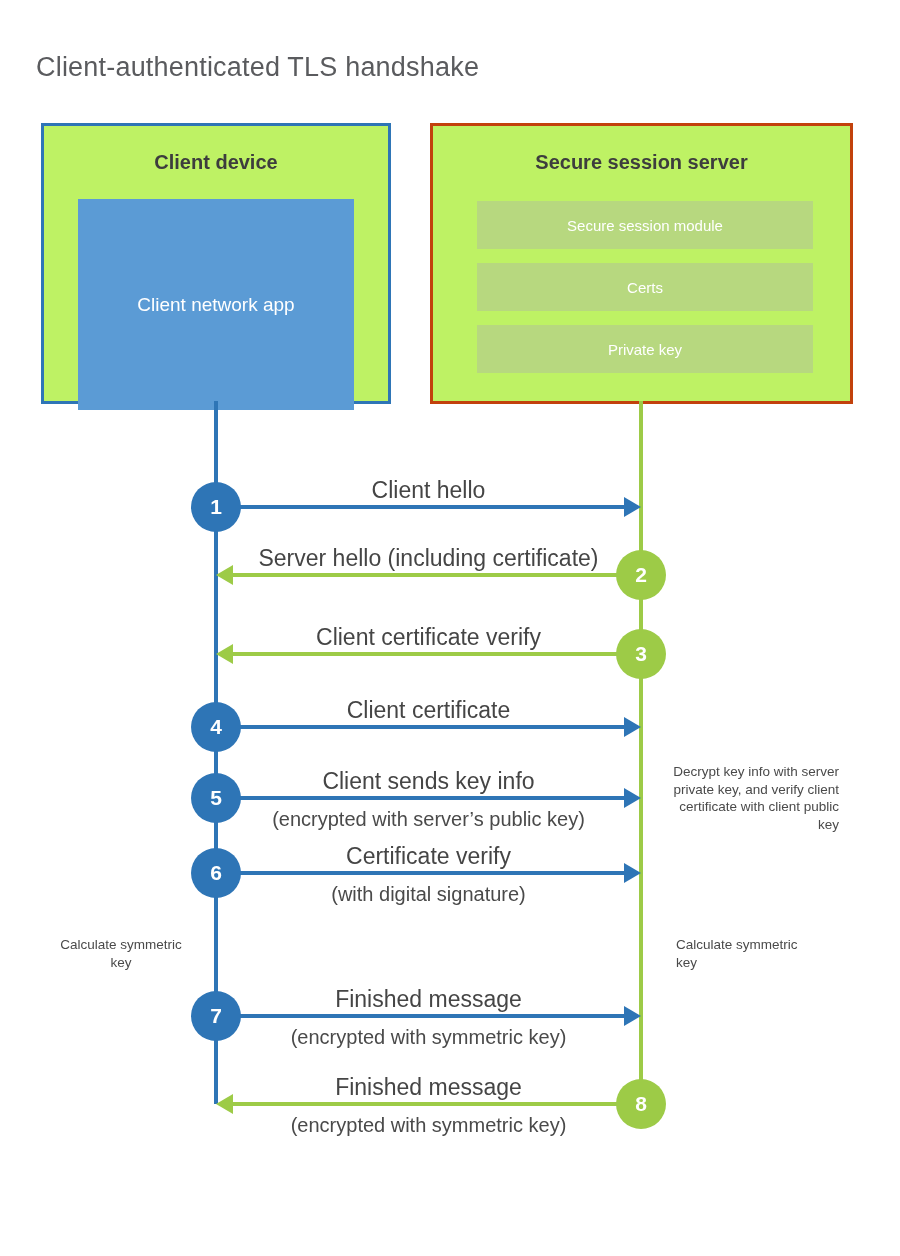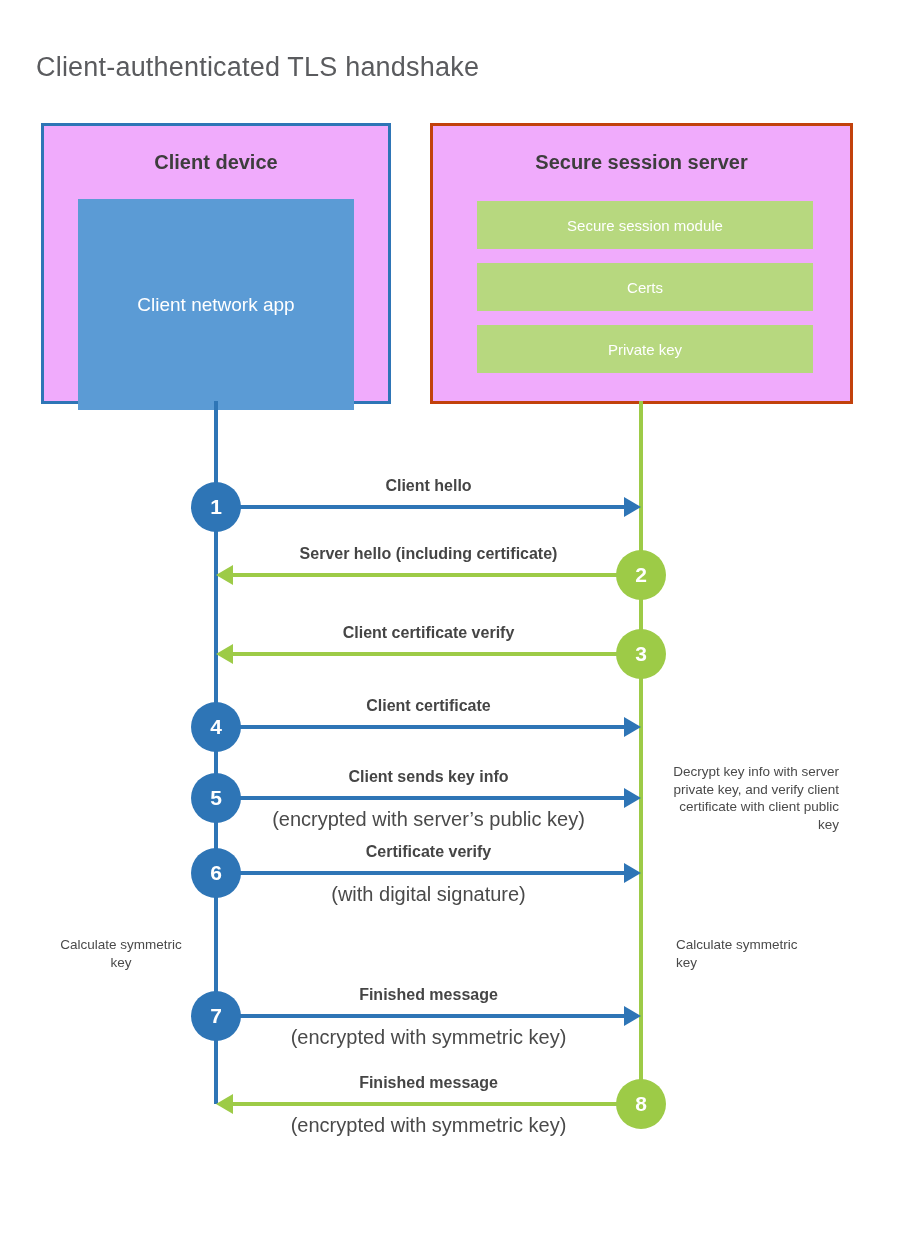--- a/index.html
+++ b/index.html
@@ -4,41 +4,41 @@
 <style>
   html,body{margin:0;padding:0;background:#ffffff;}
   body{width:900px;height:1256px;overflow:hidden;
        font-family:"Liberation Sans","DejaVu Sans",sans-serif;}
   #diagram{position:relative;width:900px;height:1256px;background:#fff;}
 
   .page-title{position:absolute;left:36px;top:28px;width:700px;
     font-size:27px;font-weight:400;color:#5a5b5e;letter-spacing:.2px;margin-top:24px;}
 
   
-  .actor-box{position:absolute;top:123px;height:275px;background:#f0abfc;box-sizing:content-box;}
+  .actor-box{position:absolute;top:123px;height:275px;background:#bef264;box-sizing:content-box;}
   .client-box{left:41px;width:344px;border:3px solid #2e75b6;}
   .server-box{left:430px;width:417px;border:3px solid #c2410c;}
   .actor-title{position:absolute;top:25px;left:0;width:100%;text-align:center;
     font-size:20px;font-weight:700;color:#3d3d3d;}
   .client-app{position:absolute;left:34px;top:73px;width:276px;height:211px;
     background:#5b9bd5;color:#fff;font-size:19px;line-height:26px;
     display:flex;align-items:center;justify-content:center;text-align:center;padding:0 40px;box-sizing:border-box;}
   .server-bar{position:absolute;left:44px;width:336px;height:48px;background:#b7d87f;
     color:#fff;font-size:15px;display:flex;align-items:center;justify-content:center;text-align:center;}
   .bar-1{top:75px}.bar-2{top:137px}.bar-3{top:199px}
 
   
   .lifeline{position:absolute;top:401px;width:4px;height:703px;}
   .lifeline.blue{left:214px;background:#2e75b6;}
   .lifeline.green{left:639px;background:#9dcb47;}
 
   
   .msg{position:absolute;left:0;top:0;width:900px;height:0;}
   .m-label{position:absolute;left:216px;width:425px;top:calc(var(--y) - 30px);
-    text-align:center;font-size:16px;color:#454545;font-weight:bold;}
+    text-align:center;font-size:23px;color:#454545;}
   .m-sub{position:absolute;left:216px;width:425px;top:calc(var(--y) + 10px);
     text-align:center;font-size:20px;color:#4a4a4a;}
   .m-shaft{position:absolute;top:calc(var(--y) - 2px);height:4px;}
   .msg.client .m-shaft{left:216px;width:410px;background:#2e75b6;}
   .msg.server .m-shaft{left:233px;width:408px;background:#9dcb47;}
   .m-head{position:absolute;width:0;height:0;top:calc(var(--y) - 10px);
     border-top:10px solid transparent;border-bottom:10px solid transparent;}
   .msg.client .m-head{left:624px;border-left:17px solid #2e75b6;}
   .msg.server .m-head{left:216px;border-right:17px solid #9dcb47;}
   .m-circle{position:absolute;width:50px;height:50px;border-radius:50%;

